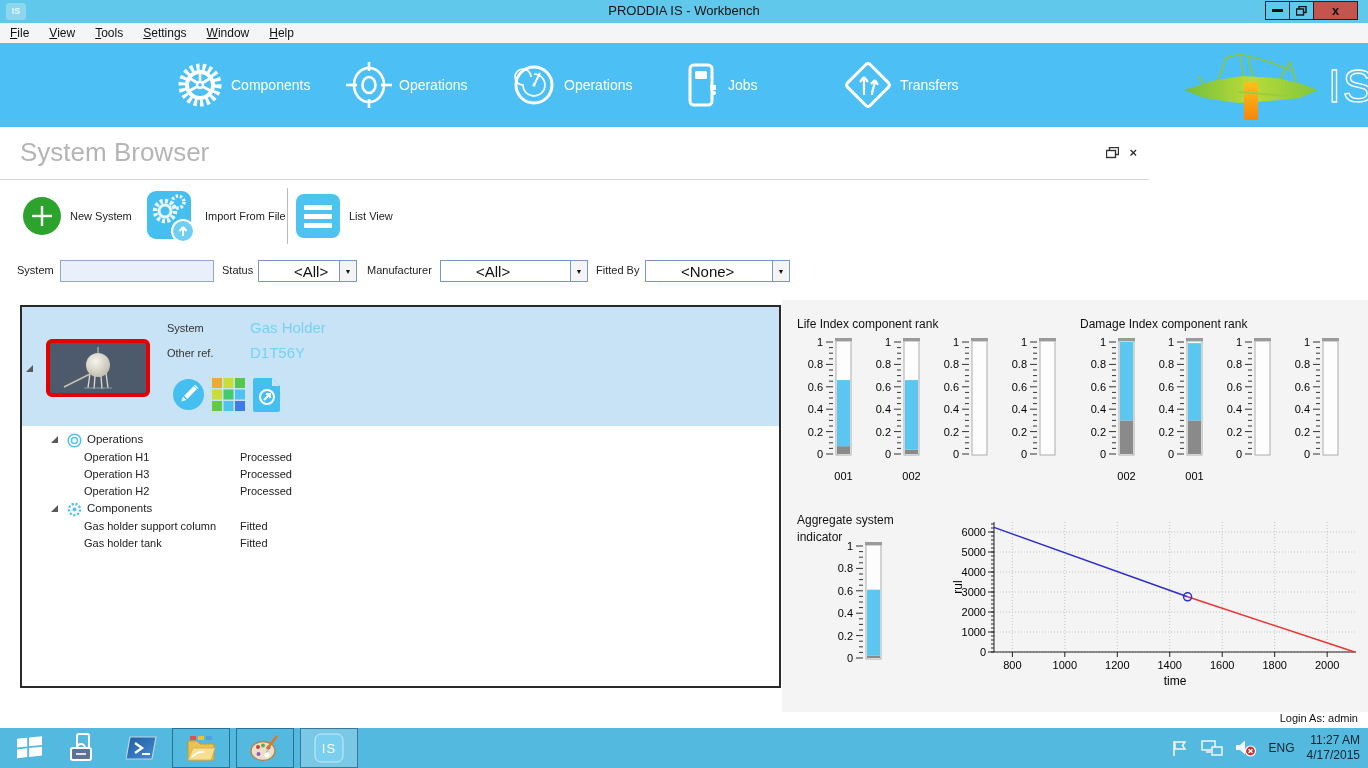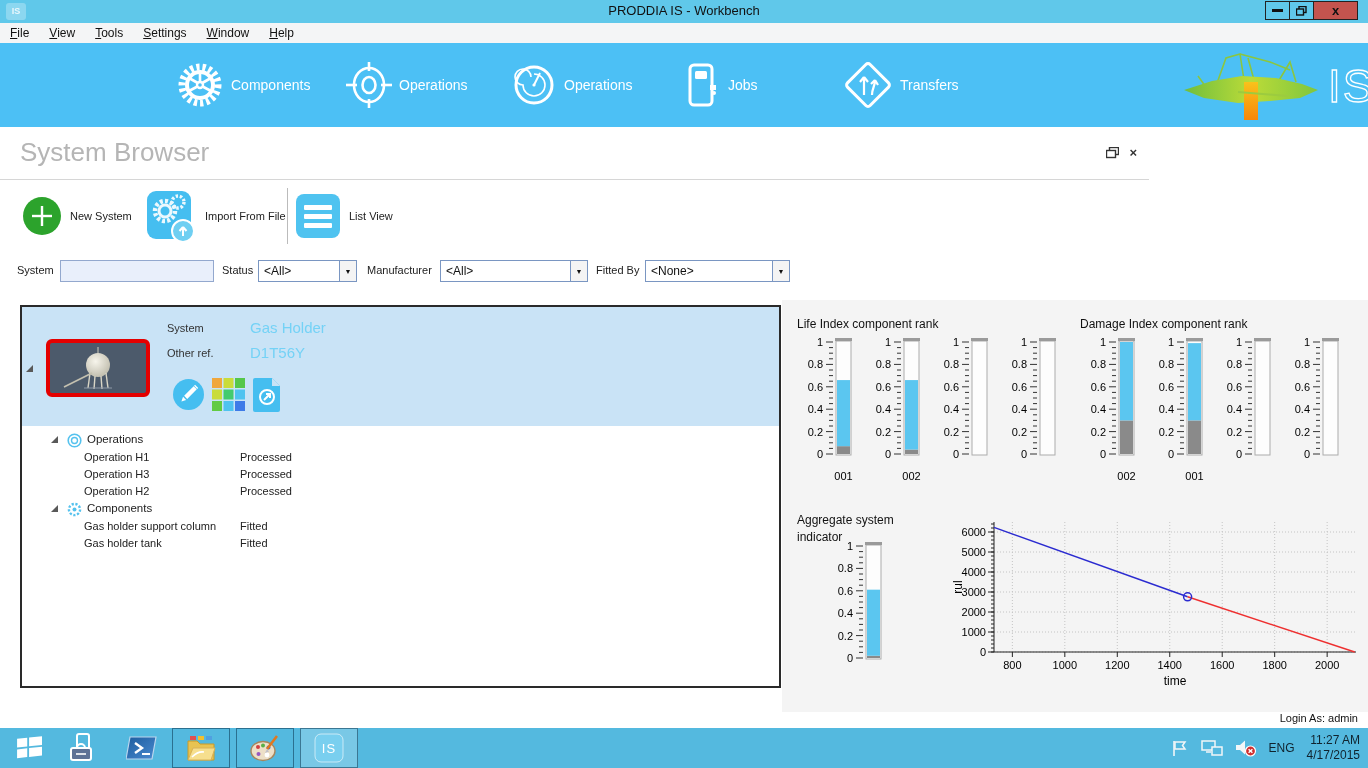--- a/index.html
+++ b/index.html
@@ -36,21 +36,21 @@
   .actions { position:absolute; left:0; top:180px; width:1368px; height:72px; background:#fff; }
   .act-label { font-size:11px; color:#222; }
   .act-group { position:absolute; display:flex; align-items:center; gap:8px; height:72px; top:0;justify-content:space-between; }
   .v-sep { position:absolute; left:287px; top:8px; width:1px; height:56px; background:#BBB; }
 
   
   .filters { position:absolute; left:0; top:256px; width:1368px; height:34px; background:#fff; }
   .flt-label { position:absolute; top:8px; font-size:11px; color:#222; }
   .flt-input { position:absolute; top:4px; height:22px; background:#E9EFFB; border:1px solid #93A8CE; font-size:11px; padding:0 5px; font-family:"Liberation Sans",sans-serif; }
   .dropdown { position:absolute; top:4px; height:22px; background:#fff; border:1px solid #7A96C2; display:flex; align-items:center; }
-  .dd-value { flex:1; font-size:12px; padding-left:5px; color:#111; }
+  .dd-value { flex:1; font-size:15px; padding-left:5px; color:#111;margin-left:30px; }
   .dd-btn { width:17px; height:100%; border-left:1px solid #7A96C2; background:#F4F4F4; display:flex; align-items:center; justify-content:center; font-size:7px; color:#111; }
 
   
   .main-panel { position:absolute; left:20px; top:305px; width:761px; height:383px; background:#fff; border:2px solid #2A2A2A; }
   .sys-card { position:absolute; left:0; top:0; width:757px; height:119px; background:#C9E3F6; }
   .root-exp { position:absolute; left:3px; top:57px; }
   .thumb { position:absolute; left:24px; top:32px; width:104px; height:58px; border:4px solid #E40000; border-radius:6px; background:#4C5A6B; overflow:hidden; }
   .card-lbl { position:absolute; font-size:11px; color:#333; }
   .card-val { position:absolute; font-size:15px; color:#74D2F6; }
   .card-icons { position:absolute; left:150px; top:70px; display:flex; gap:6px; align-items:center; }

